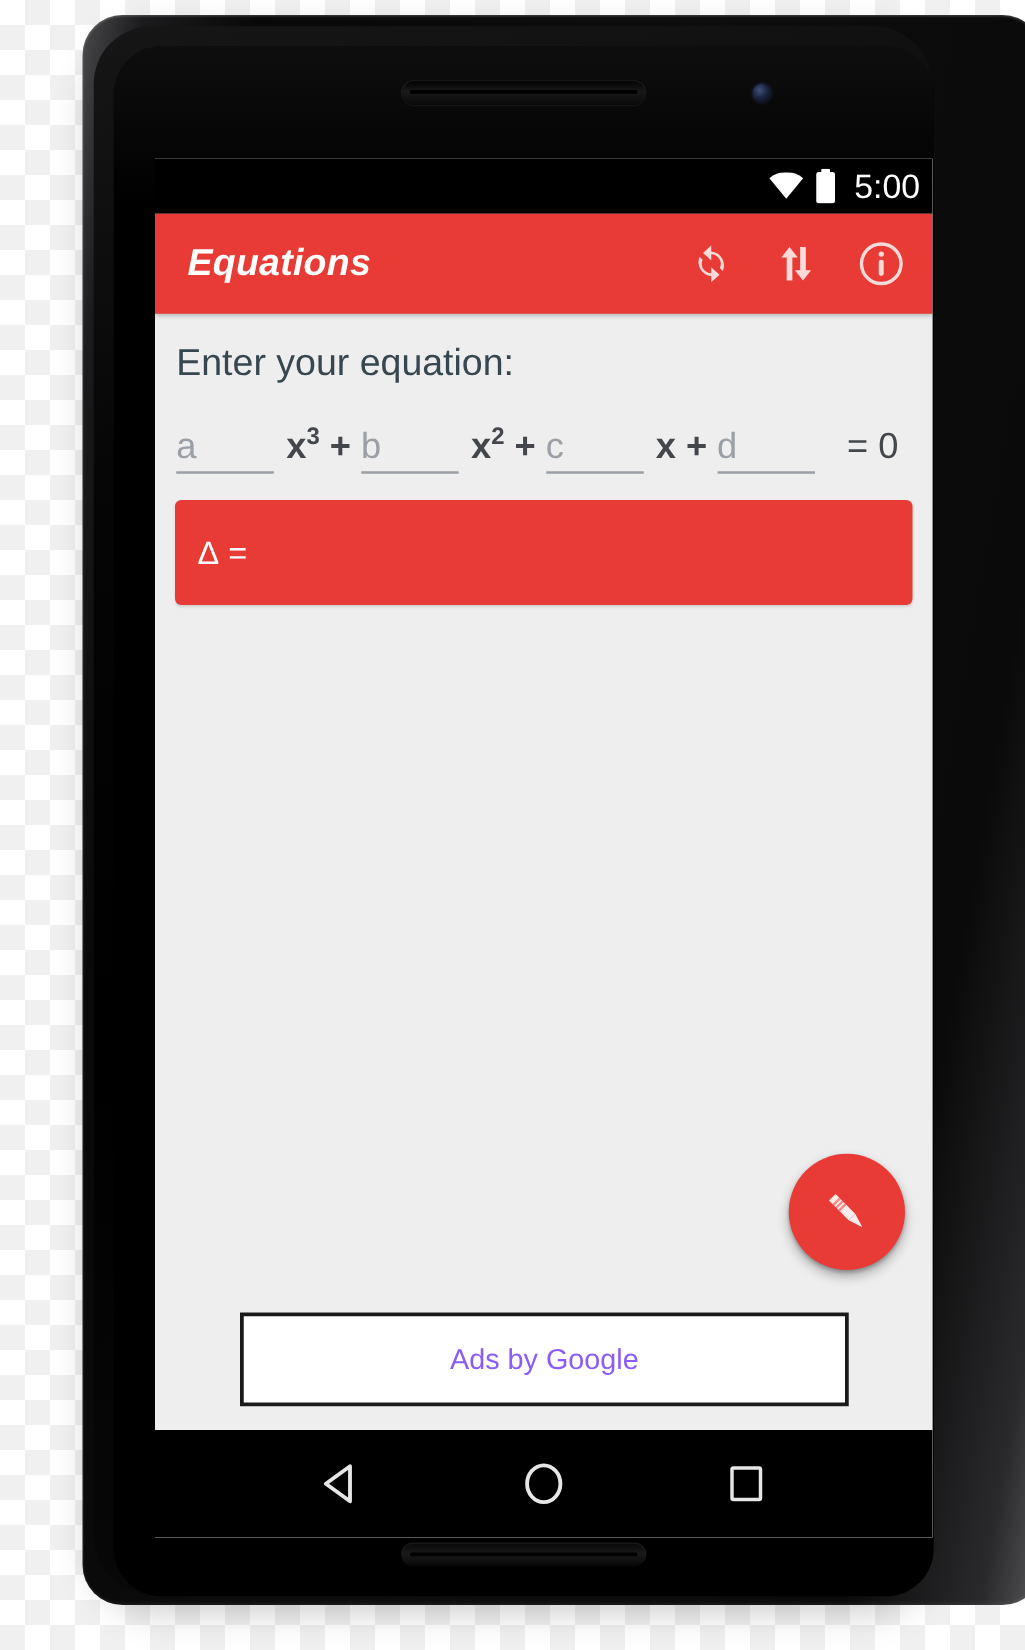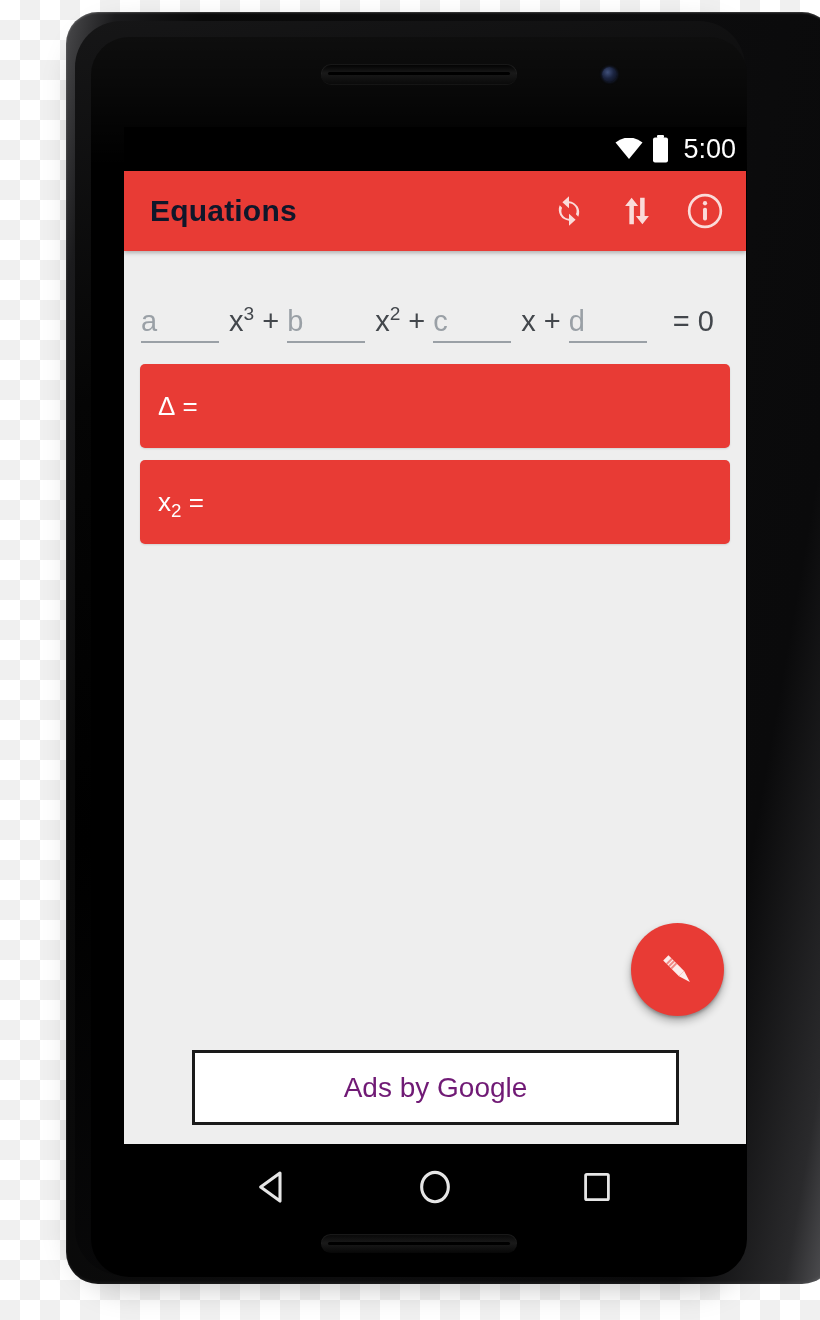--- a/index.html
+++ b/index.html
@@ -198,26 +198,27 @@
     height: 80px;
     background: #e83b35;
     display: flex;
     align-items: center;
     padding: 0 22px 0 26px;
     box-sizing: border-box;
     box-shadow: 0 2px 4px rgba(0,0,0,0.26);
     z-index: 5;
   }
   .app-title {
-    color: #0f172a;
+    color: #ffffff;
     font-size: 30px;
     font-weight: 700;
     letter-spacing: 0.2px;
     flex: 1;
     line-height: 1;
+    font-style: italic;
   }
   .app-actions {
     display: flex;
     align-items: center;
     gap: 30px;
   }
   .action-icon {
     width: 38px;
     height: 38px;
     display: flex;
@@ -269,20 +270,21 @@
     line-height: 1.25;
     padding-bottom: 2px;
   }
   .term-text {
     font-size: 29px;
     color: #43474c;
     line-height: 1.25;
     padding-bottom: 4px;
     white-space: nowrap;
     margin: 0 8px 0 8px;
+    font-weight: bold;
   }
   .term-text sup {
     font-size: 0.66em;
     vertical-align: super;
     line-height: 0;
   }
   .eq-zero {
     font-size: 29px;
     color: #43474c;
     line-height: 1.25;
@@ -356,22 +358,22 @@
     width: 487px;
     height: 75px;
     background: #ffffff;
     border: 3px solid #1a1a1a;
     box-sizing: border-box;
     display: flex;
     align-items: center;
     justify-content: center;
   }
   .ad-text {
-    font-size: 28px;
-    color: #701a75;
+    font-size: 23px;
+    color: #8b5cf6;
     line-height: 1;
   }
 
   
   .nav-bar {
     position: relative;
     height: 86px;
     background: #000000;
     display: flex;
     align-items: center;
@@ -452,20 +454,21 @@
                     <circle cx="12" cy="7.1" r="1.35" fill="#fadbd9"></circle>
                     <rect x="10.75" y="10" width="2.5" height="8" rx="1.1" fill="#fadbd9"></rect>
                   </svg>
                 </span>
               </div>
             </div>
           </div>
 
           <div class="content">
 
+            <p class="enter-label">Enter your equation:</p>
 
             <div class="equation-row">
 
               <div class="coef-group">
                 <div class="coef-field">
                   <span class="coef-hint">a</span>
                 </div>
                 <span class="term-text">x<sup>3</sup> +</span>
               </div>
 
@@ -493,24 +496,20 @@
             </div>
 
             <div class="results">
 
               <div class="result-bar">
                 <span class="result-label"><span>Δ</span>&nbsp;<span>=</span></span>
                 <span class="result-value"></span>
               </div>
 
 
-              <div class="result-bar">
-                <span class="result-label"><span>x</span><sub>2</sub>&nbsp;<span>=</span></span>
-                <span class="result-value"></span>
-              </div>
 
             </div>
 
             <button class="fab">
               <span>
                 <svg width="48" height="48" viewBox="0 0 24 24">
                   <g transform="rotate(-45 12 12)">
                     <path d="M10.15 3.4 h3.7 v11.1 h-3.7 z" fill="#fdeceb"></path>
                     <path d="M10.15 5.4 h3.7 v0.95 h-3.7 z" fill="#e83b35" opacity="0.55"></path>
                     <path d="M10.15 7.0 h3.7 v0.95 h-3.7 z" fill="#e83b35" opacity="0.55"></path>

